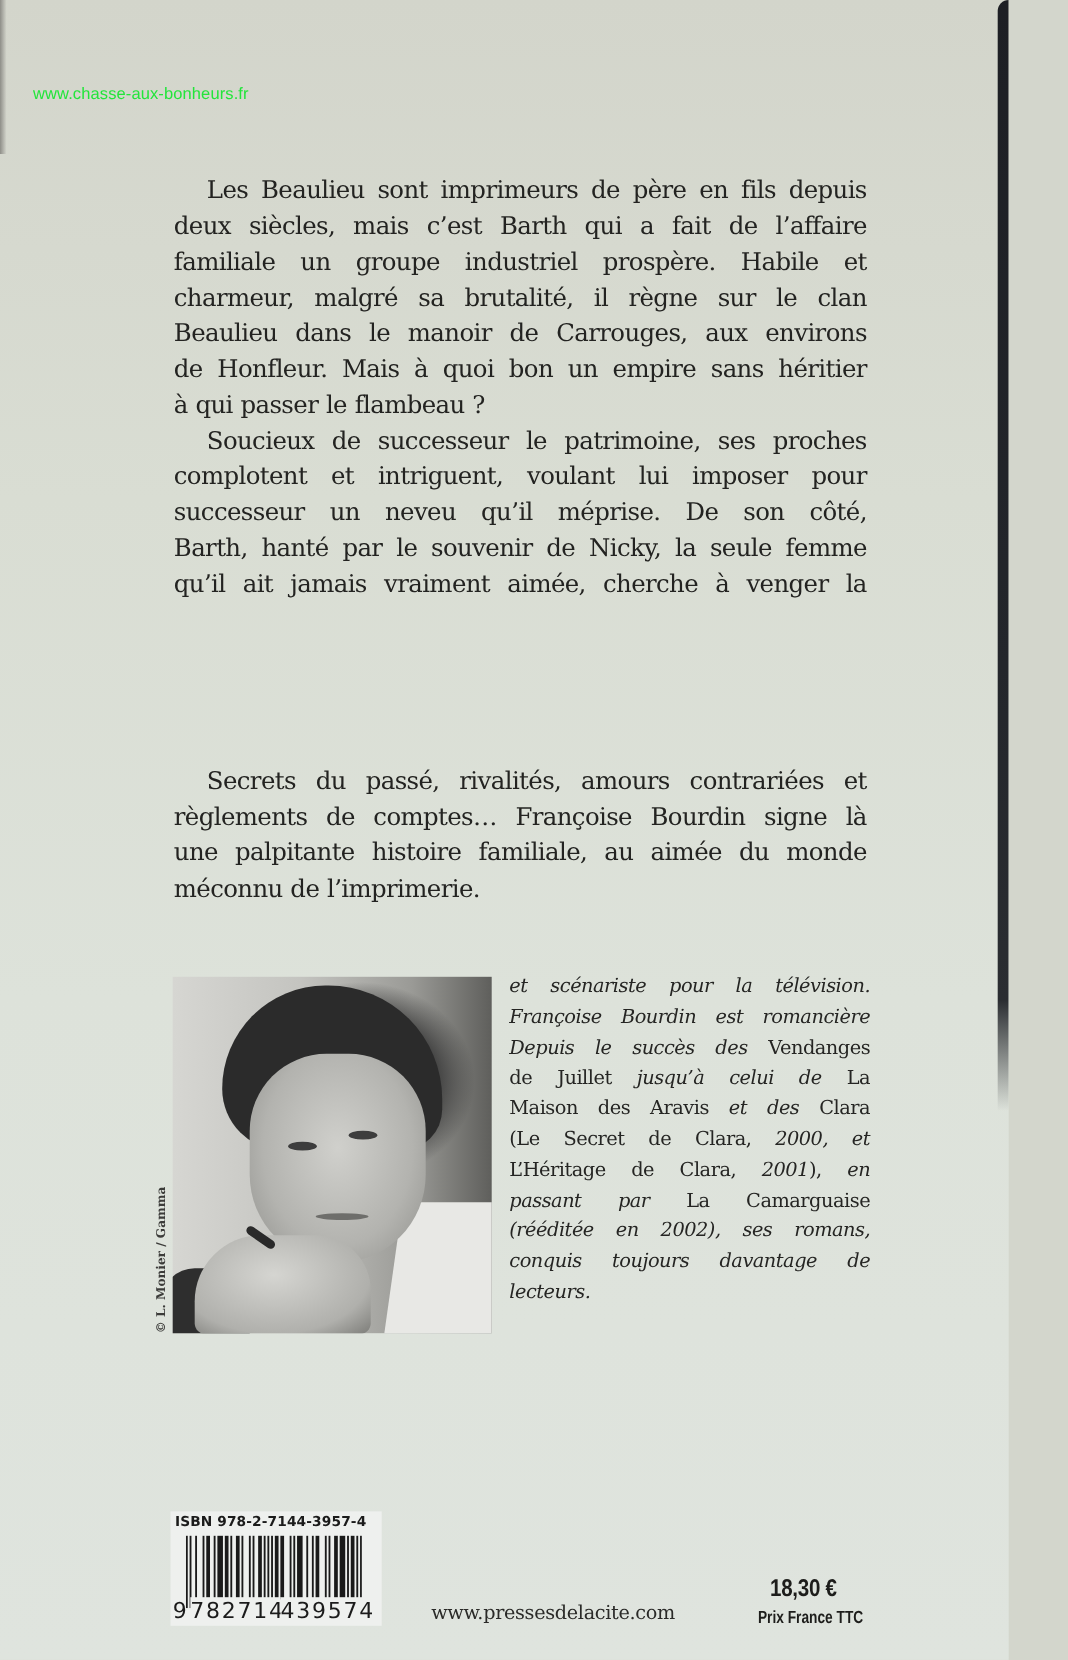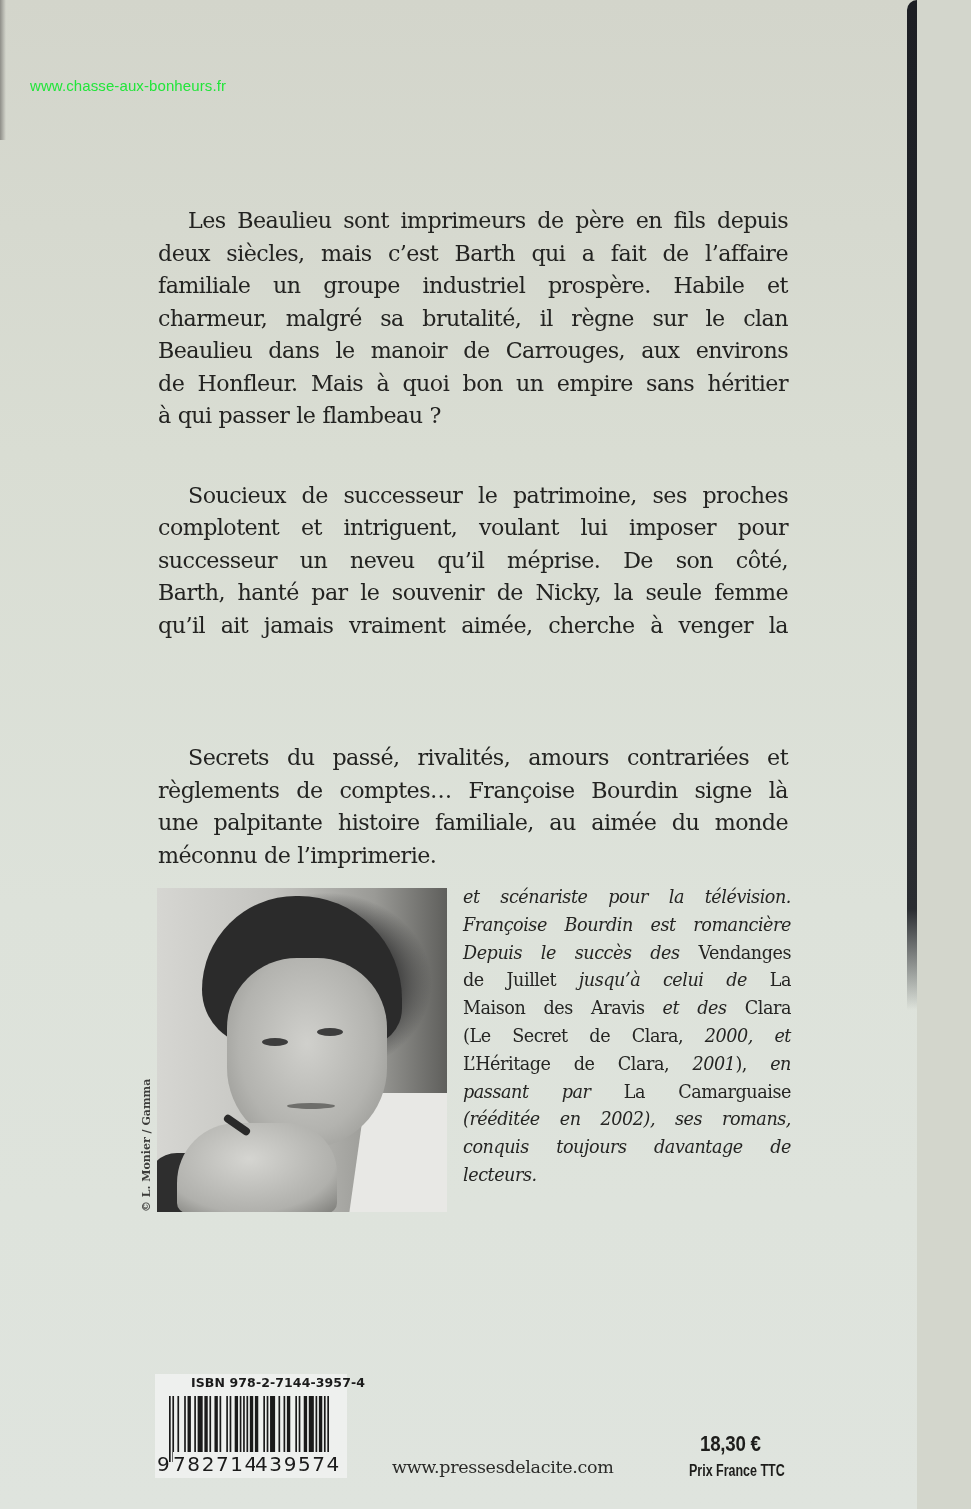--- a/index.html
+++ b/index.html
@@ -55,21 +55,21 @@
     .blurb p .ln {
       display: block;
       text-align-last: justify;
     }
     .blurb p .ln.last {
       text-align-last: left;
     }
     .blurb p .ln.first {
       padding-left: 30px;
     }
-    .blurb p { text-indent: 0; margin-top: 47px; }
+    .blurb p { text-indent: 0; }
     #blurb-main { top: 157px; }
     #blurb-closing { top: 694px; }
 
     .photo {
       position: absolute;
       left: 157px; top: 888px;
       width: 290px; height: 324px;
       background:
         radial-gradient(ellipse 75px 90px at 165px 180px, #c9c9c6 0%, #a8a8a5 55%, rgba(168,168,165,0) 80%),
         radial-gradient(ellipse 110px 95px at 170px 95px, #2c2c2c 0%, #3a3a3a 60%, rgba(58,58,58,0) 95%),
@@ -160,21 +160,20 @@
     }
     .isbn {
       position: absolute;
       left: 4px; top: 1px;
       font-family: "DejaVu Sans", sans-serif;
       font-weight: bold;
       font-size: 12.5px;
       color: #1b1b1b;
       letter-spacing: 0.1px;
       white-space: nowrap;
-      margin-left: 32px;
     }
     .bars {
       position: absolute;
       left: 14px; top: 22px;
       width: 160px; height: 66px;
     }
     .ean-digits {
       position: absolute;
       left: 2px; top: 78px;
       font-family: "DejaVu Sans", sans-serif;

